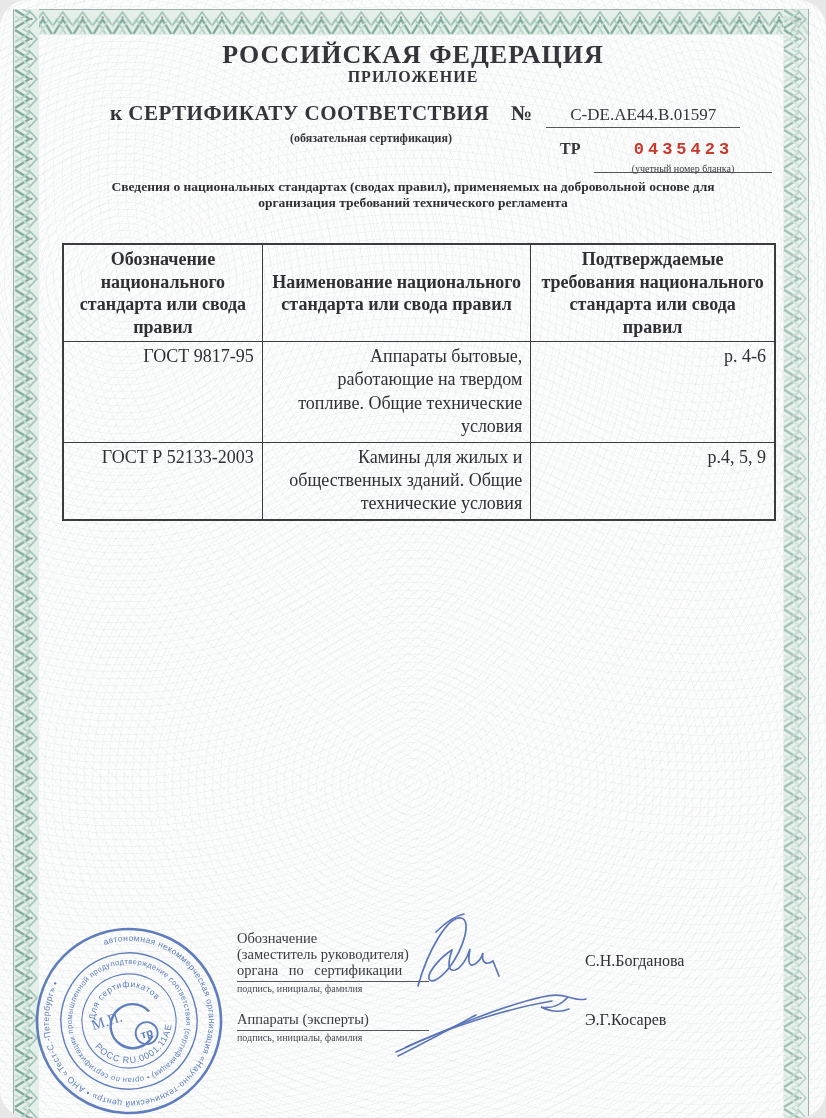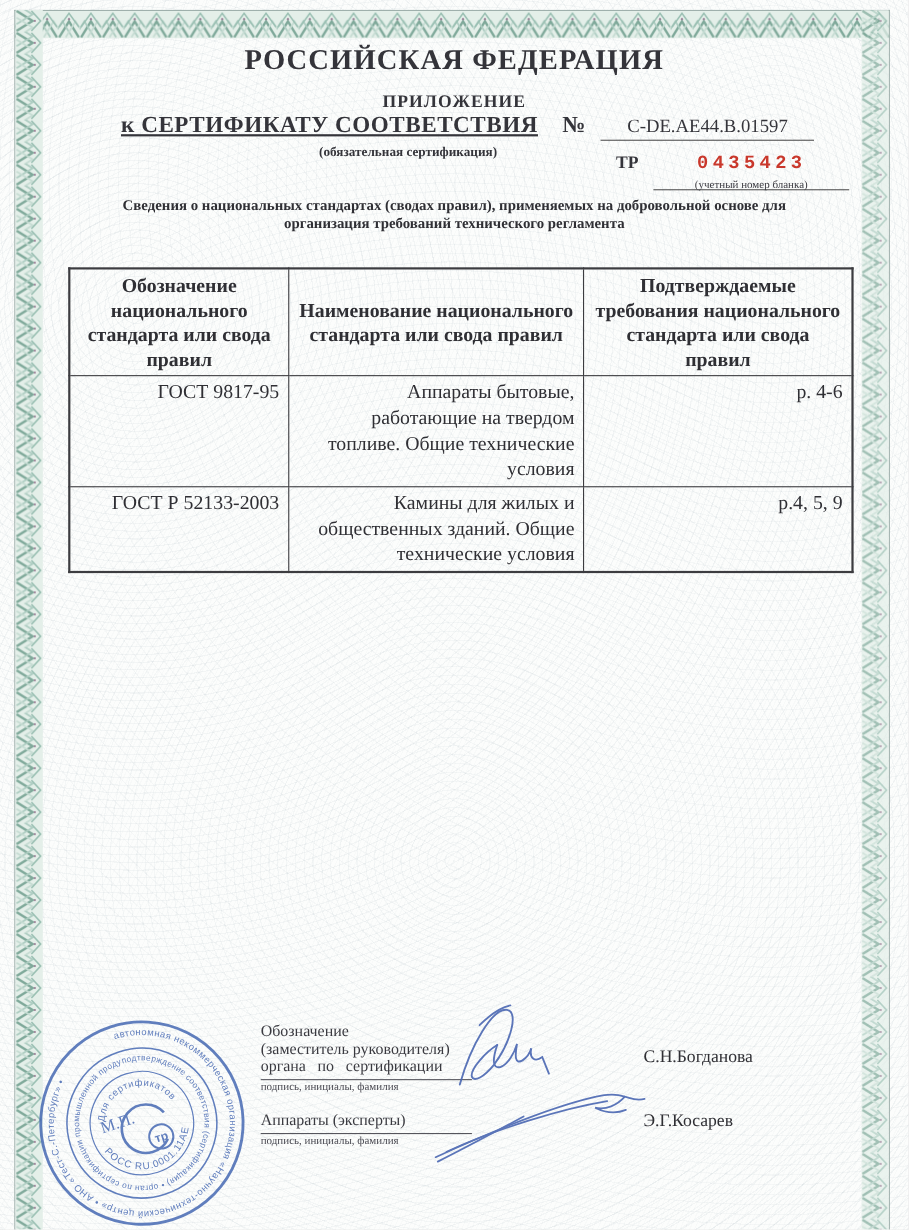--- a/index.html
+++ b/index.html
@@ -9,34 +9,35 @@
     margin:0 auto;
     background-color:#fcfdfc;
     background-image:
       repeating-radial-gradient(circle at 15% 25%, rgba(160,175,185,0.10) 0 1px, transparent 1px 7px),
       repeating-radial-gradient(circle at 85% 15%, rgba(160,175,185,0.08) 0 1px, transparent 1px 9px),
       repeating-radial-gradient(circle at 50% 70%, rgba(150,170,180,0.08) 0 1px, transparent 1px 8px),
       repeating-linear-gradient(115deg, rgba(170,185,190,0.05) 0 1px, transparent 1px 4px);
     overflow:hidden;
     font-family:"Liberation Serif", serif;
     color:#2c2c30;
+    border-radius:28px;
   }
   
   .b-top{position:absolute;left:13px;right:17px;top:9px;height:25px;border-top:1px solid #9fb0ac;}
   .b-left{position:absolute;left:13px;top:9px;bottom:0;width:25px;border-left:1px solid #9fb0ac;}
   .b-right{position:absolute;right:17px;top:9px;bottom:0;width:25px;border-right:1px solid #9fb0ac;}
   .b-top svg,.b-left svg,.b-right svg{display:block;width:100%;height:100%;}
   .b-right svg{opacity:.72;}
   
   .country{position:absolute;top:40px;left:0;width:100%;text-align:center;
     font-size:26px;font-weight:bold;letter-spacing:1px;color:#34343a;}
-  .doctype{position:absolute;top:84px;left:0;width:100%;text-align:center;
+  .doctype{position:absolute;top:68px;left:0;width:100%;text-align:center;
     font-size:16px;font-weight:bold;letter-spacing:1px;color:#34343a;}
   .certline{position:absolute;top:101px;left:110px;display:flex;align-items:baseline;color:#34343a;}
-  .certline .lbl{font-size:21px;font-weight:bold;letter-spacing:.5px;text-decoration:underline;}
+  .certline .lbl{font-size:21px;font-weight:bold;letter-spacing:.5px;}
   .certline .num-sign{font-size:21px;font-weight:bold;margin-left:22px;}
   .certline .cert-no{display:inline-block;margin-left:14px;min-width:182px;text-align:center;
     font-size:17px;border-bottom:1px solid #555;padding:0 6px 2px 6px;}
   .certkind{position:absolute;top:131px;left:151px;width:440px;text-align:center;
     font-size:12px;font-weight:bold;color:#34343a;}
   .trline{position:absolute;top:140px;left:560px;display:flex;align-items:baseline;}
   .trline .tr-lbl{font-size:16px;font-weight:bold;color:#34343a;}
   .blankbox{margin-left:14px;width:178px;text-align:center;border-bottom:1px solid #555;padding-bottom:13px;}
   .blankbox .blank-no{font-family:"Liberation Mono", monospace;font-weight:bold;
     font-size:17px;letter-spacing:4px;color:#c9382c;}

